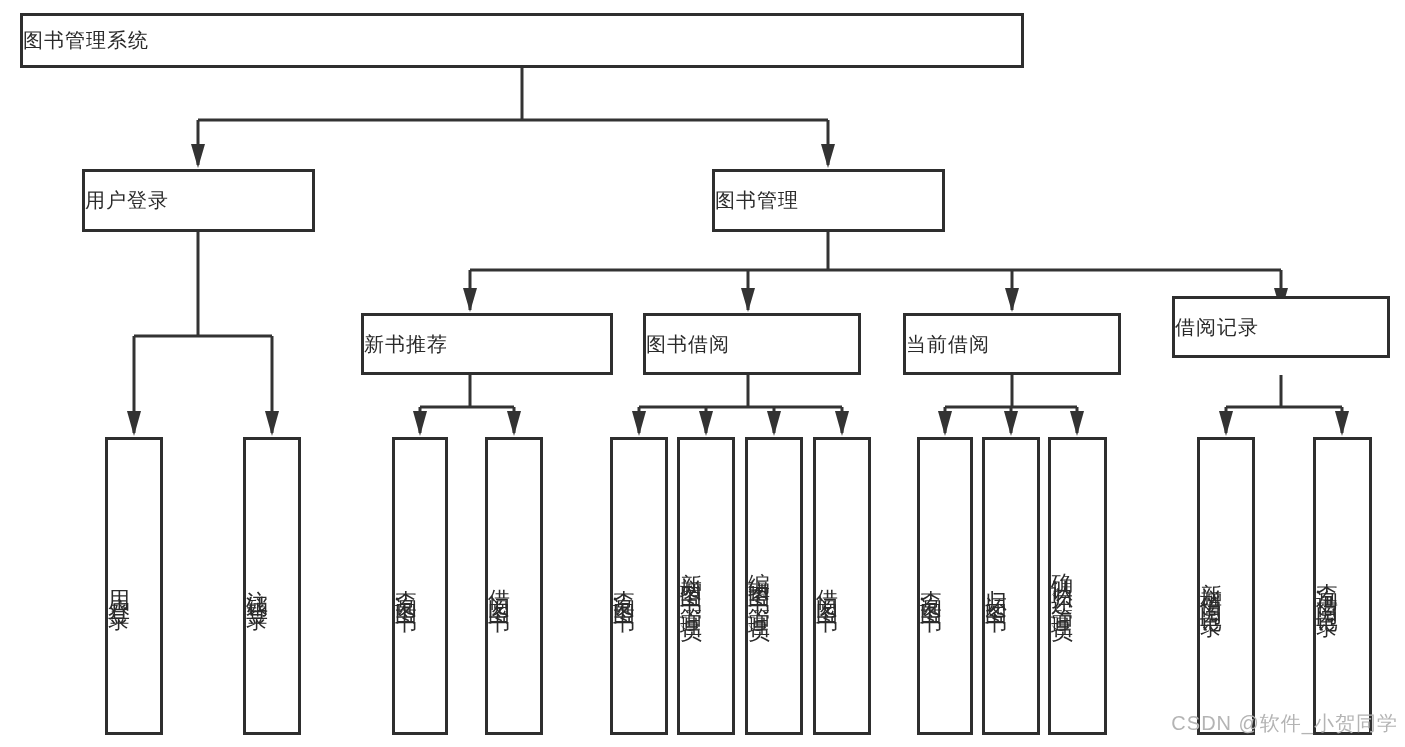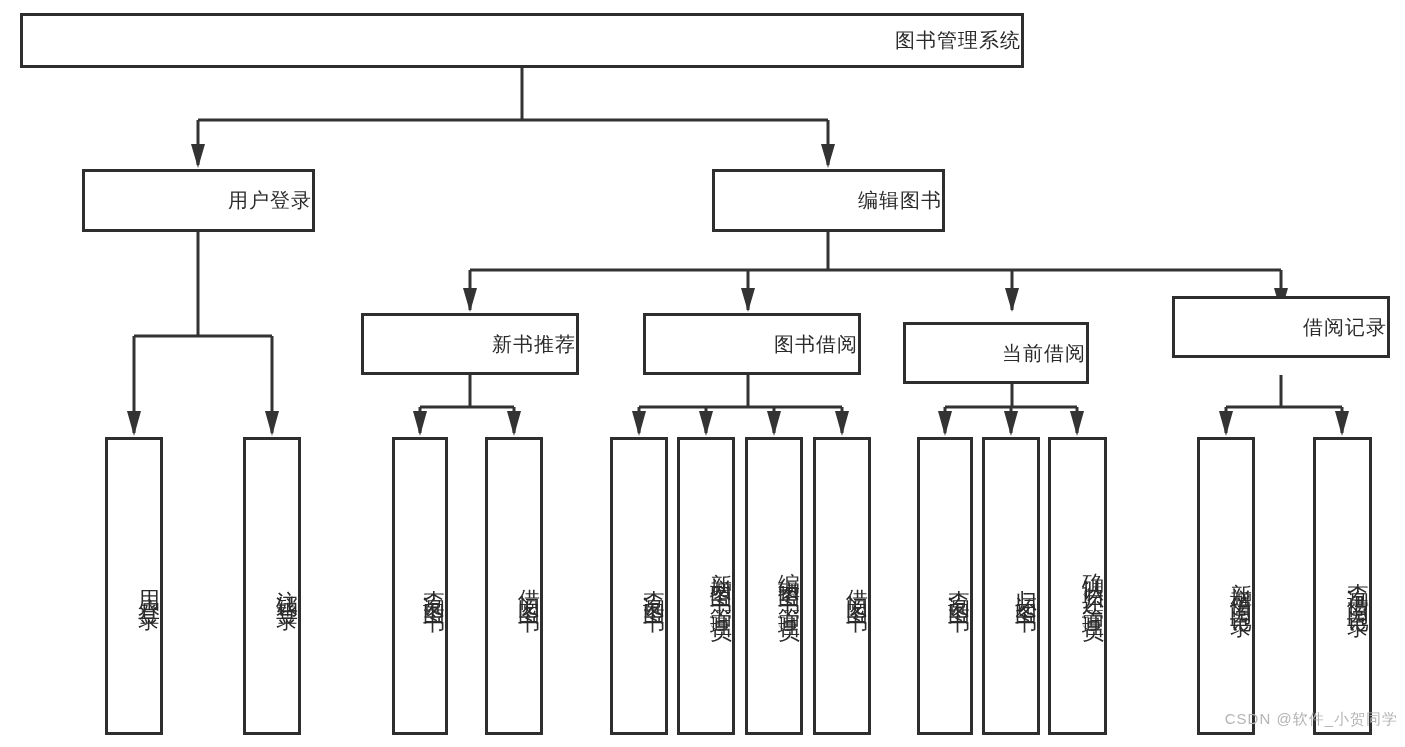--- a/index.html
+++ b/index.html
@@ -11,21 +11,21 @@
     overflow:hidden;
   }
   #wires{position:absolute;left:0;top:0;width:1405px;height:747px;z-index:1;}
   .node{
     position:absolute;
     box-sizing:border-box;
     background:#ffffff;
     border:3px solid #2e2e2e;
     display:flex;
     align-items:center;
-    justify-content:flex-end;
+    justify-content:flex-start;
     z-index:2;
   }
   .lbl{
     color:#2a2a2a;
     font-size:20px;
     letter-spacing:1px;
     white-space:nowrap;
   }
   .vlbl{
     color:#2a2a2a;
@@ -34,21 +34,21 @@
     text-orientation:mixed;
     letter-spacing:7px;
     line-height:1;
   }
   .watermark{
     position:absolute;
     right:7px;
     top:710px;
     z-index:5;
     color:#b4b4b4;
-    font-size:15px;
+    font-size:20px;
     letter-spacing:1px;
     white-space:nowrap;
   }
   .wire{stroke:#333333;stroke-width:3;fill:none;}
   .arrow{fill:#333333;stroke:none;}
 </style>
 </head>
 <body>
 
 <div id="stage">
@@ -117,30 +117,30 @@
   </svg>
 
   <div class="node" style="left:20px;top:13px;width:1004px;height:55px">
     <span class="lbl">图书管理系统</span>
   </div>
 
   <div class="node" style="left:82px;top:169px;width:233px;height:63px">
     <span class="lbl">用户登录</span>
   </div>
   <div class="node" style="left:712px;top:169px;width:233px;height:63px">
-    <span class="lbl">编辑图书</span>
+    <span class="lbl">图书管理</span>
   </div>
 
-  <div class="node" style="left:361px;top:313px;width:218px;height:62px">
+  <div class="node" style="left:361px;top:313px;width:252px;height:62px">
     <span class="lbl">新书推荐</span>
   </div>
   <div class="node" style="left:643px;top:313px;width:218px;height:62px">
     <span class="lbl">图书借阅</span>
   </div>
-  <div class="node" style="left:903px;top:322px;width:186px;height:62px">
+  <div class="node" style="left:903px;top:313px;width:218px;height:62px">
     <span class="lbl">当前借阅</span>
   </div>
   <div class="node" style="left:1172px;top:296px;width:218px;height:62px">
     <span class="lbl">借阅记录</span>
   </div>
 
   <div class="node" style="left:105px;top:437px;width:58px;height:298px">
     <span class="vlbl">用户登录</span>
   </div>
   <div class="node" style="left:243px;top:437px;width:58px;height:298px">

